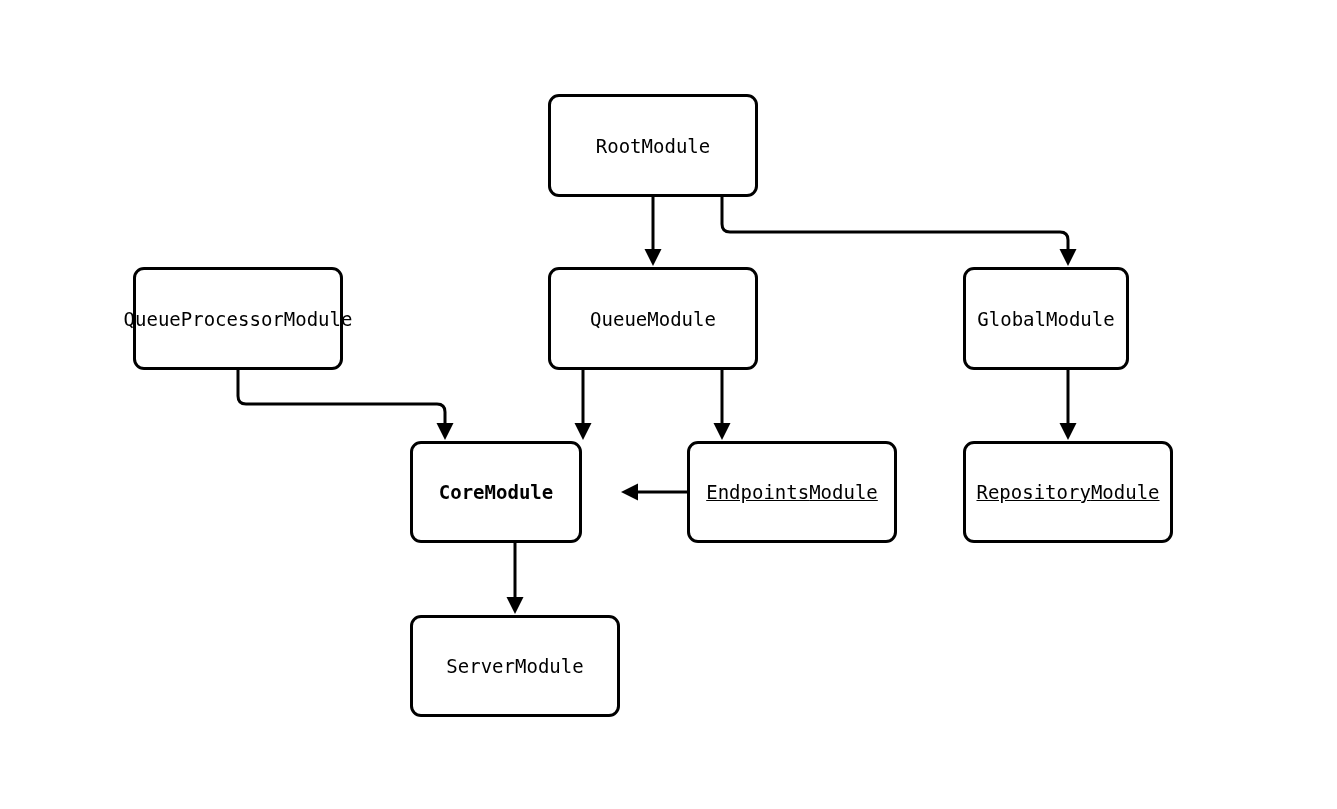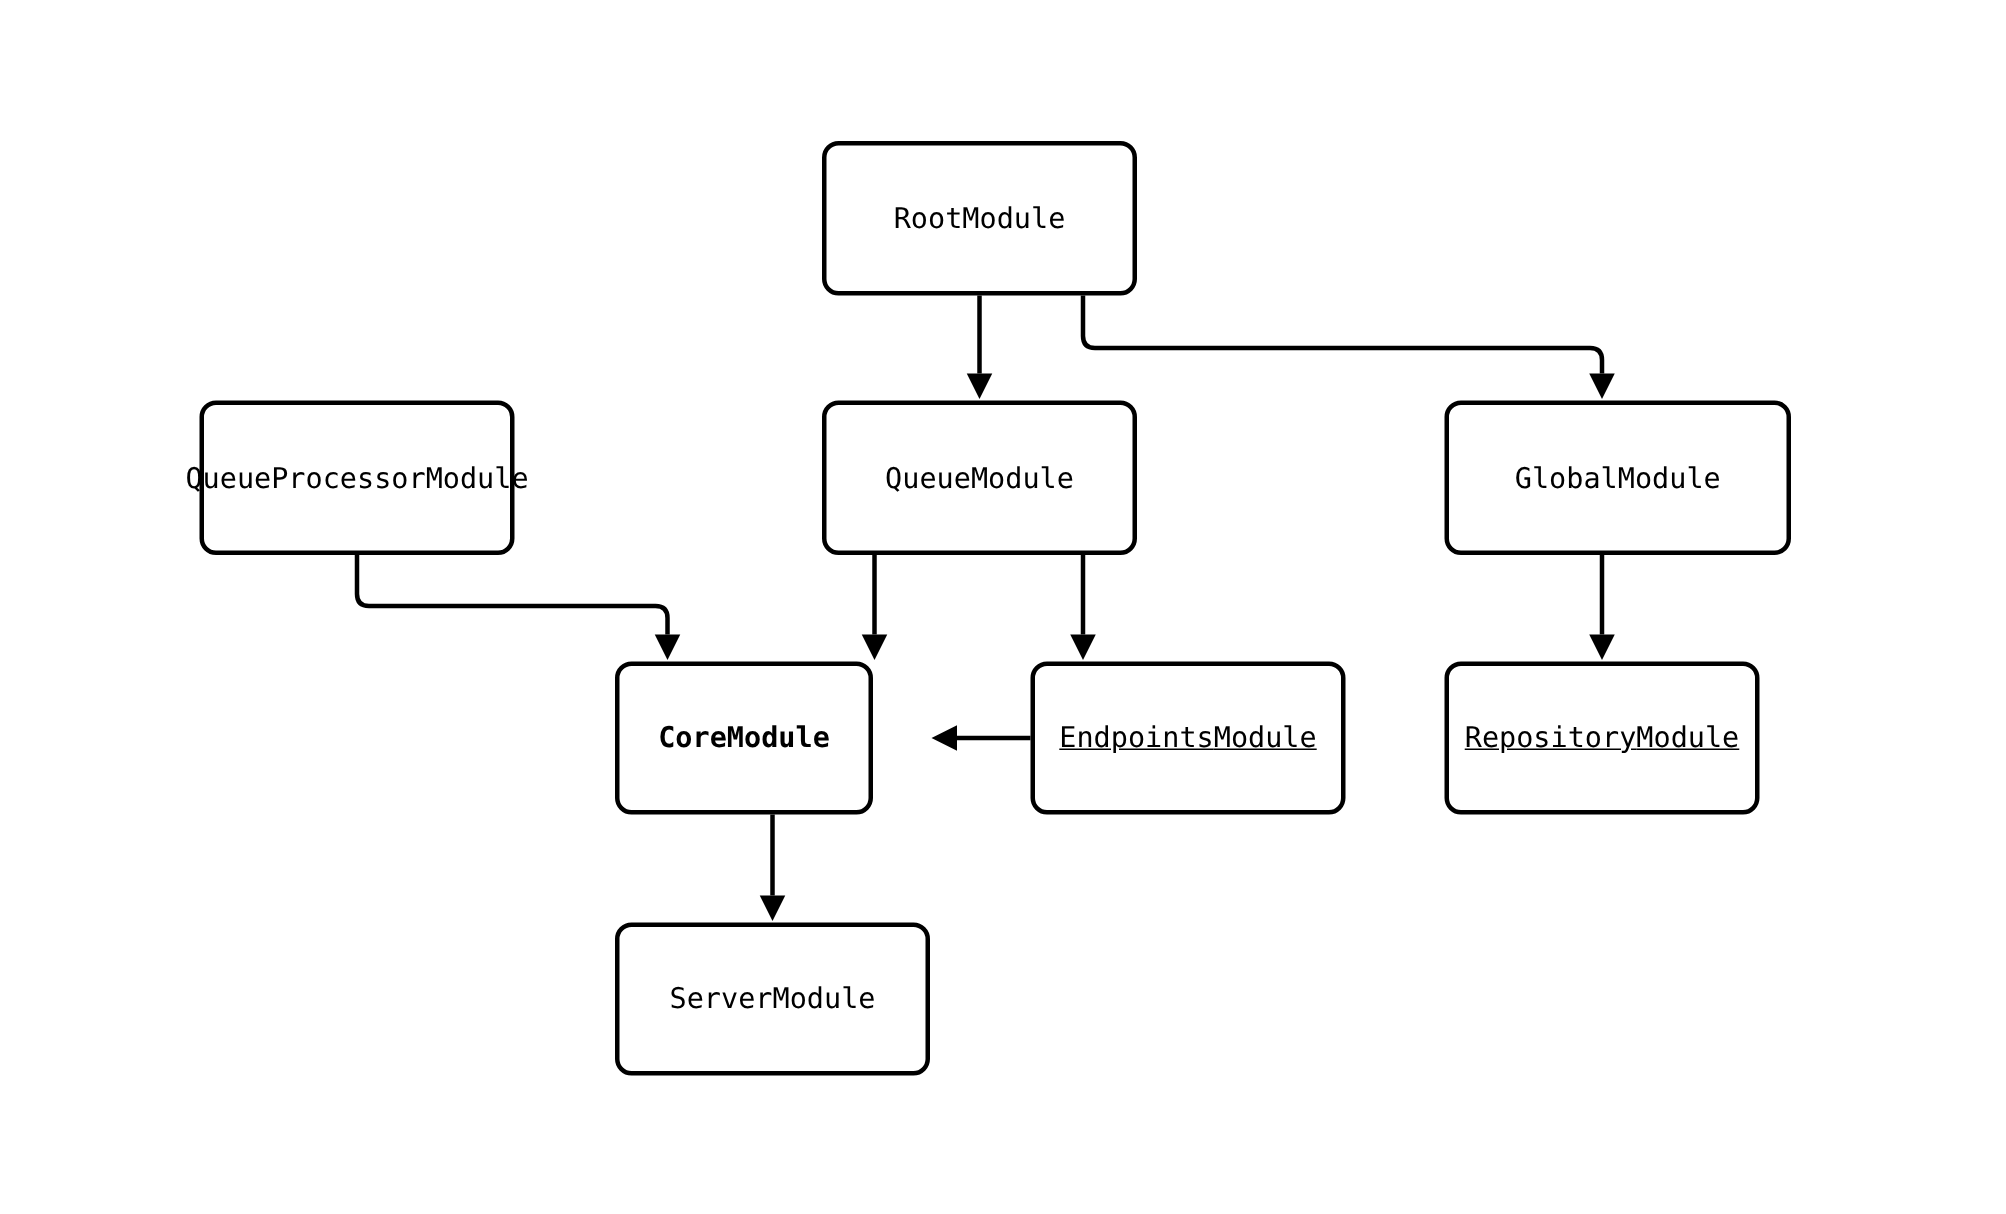--- a/index.html
+++ b/index.html
@@ -88,21 +88,21 @@
   <div class="node" style="left: 133px; top: 267px; width: 210px; height: 103px; border-width: 3px; border-color: rgb(0, 0, 0); border-radius: 11px;">
     <span class="node-line">QueueProcessor</span>
     <span class="node-line">Module</span>
   </div>
 
   <div class="node" style="left: 548px; top: 267px; width: 210px; height: 103px; border-width: 3px; border-color: rgb(0, 0, 0); border-radius: 11px;">
     <span class="node-line">Queue</span>
     <span class="node-line">Module</span>
   </div>
 
-  <div class="node" style="left: 963px; top: 267px; width: 231px; height: 103px; border-width: 3px; border-color: rgb(0, 0, 0); border-radius: 11px;">
+  <div class="node" style="left: 963px; top: 267px; width: 166px; height: 103px; border-width: 3px; border-color: rgb(0, 0, 0); border-radius: 11px;">
     <span class="node-line">Global</span>
     <span class="node-line">Module</span>
   </div>
 
   <div class="node" style="left: 410px; top: 441px; width: 172px; height: 102px; border-width: 3px; border-color: rgb(0, 0, 0); border-radius: 11px; font-weight: bold;">
     <span class="node-line">Core</span>
     <span class="node-line">Module</span>
   </div>
 
   <div class="node" style="left: 687px; top: 441px; width: 210px; height: 102px; border-width: 3px; border-color: rgb(0, 0, 0); border-radius: 11px; text-decoration: underline;">

